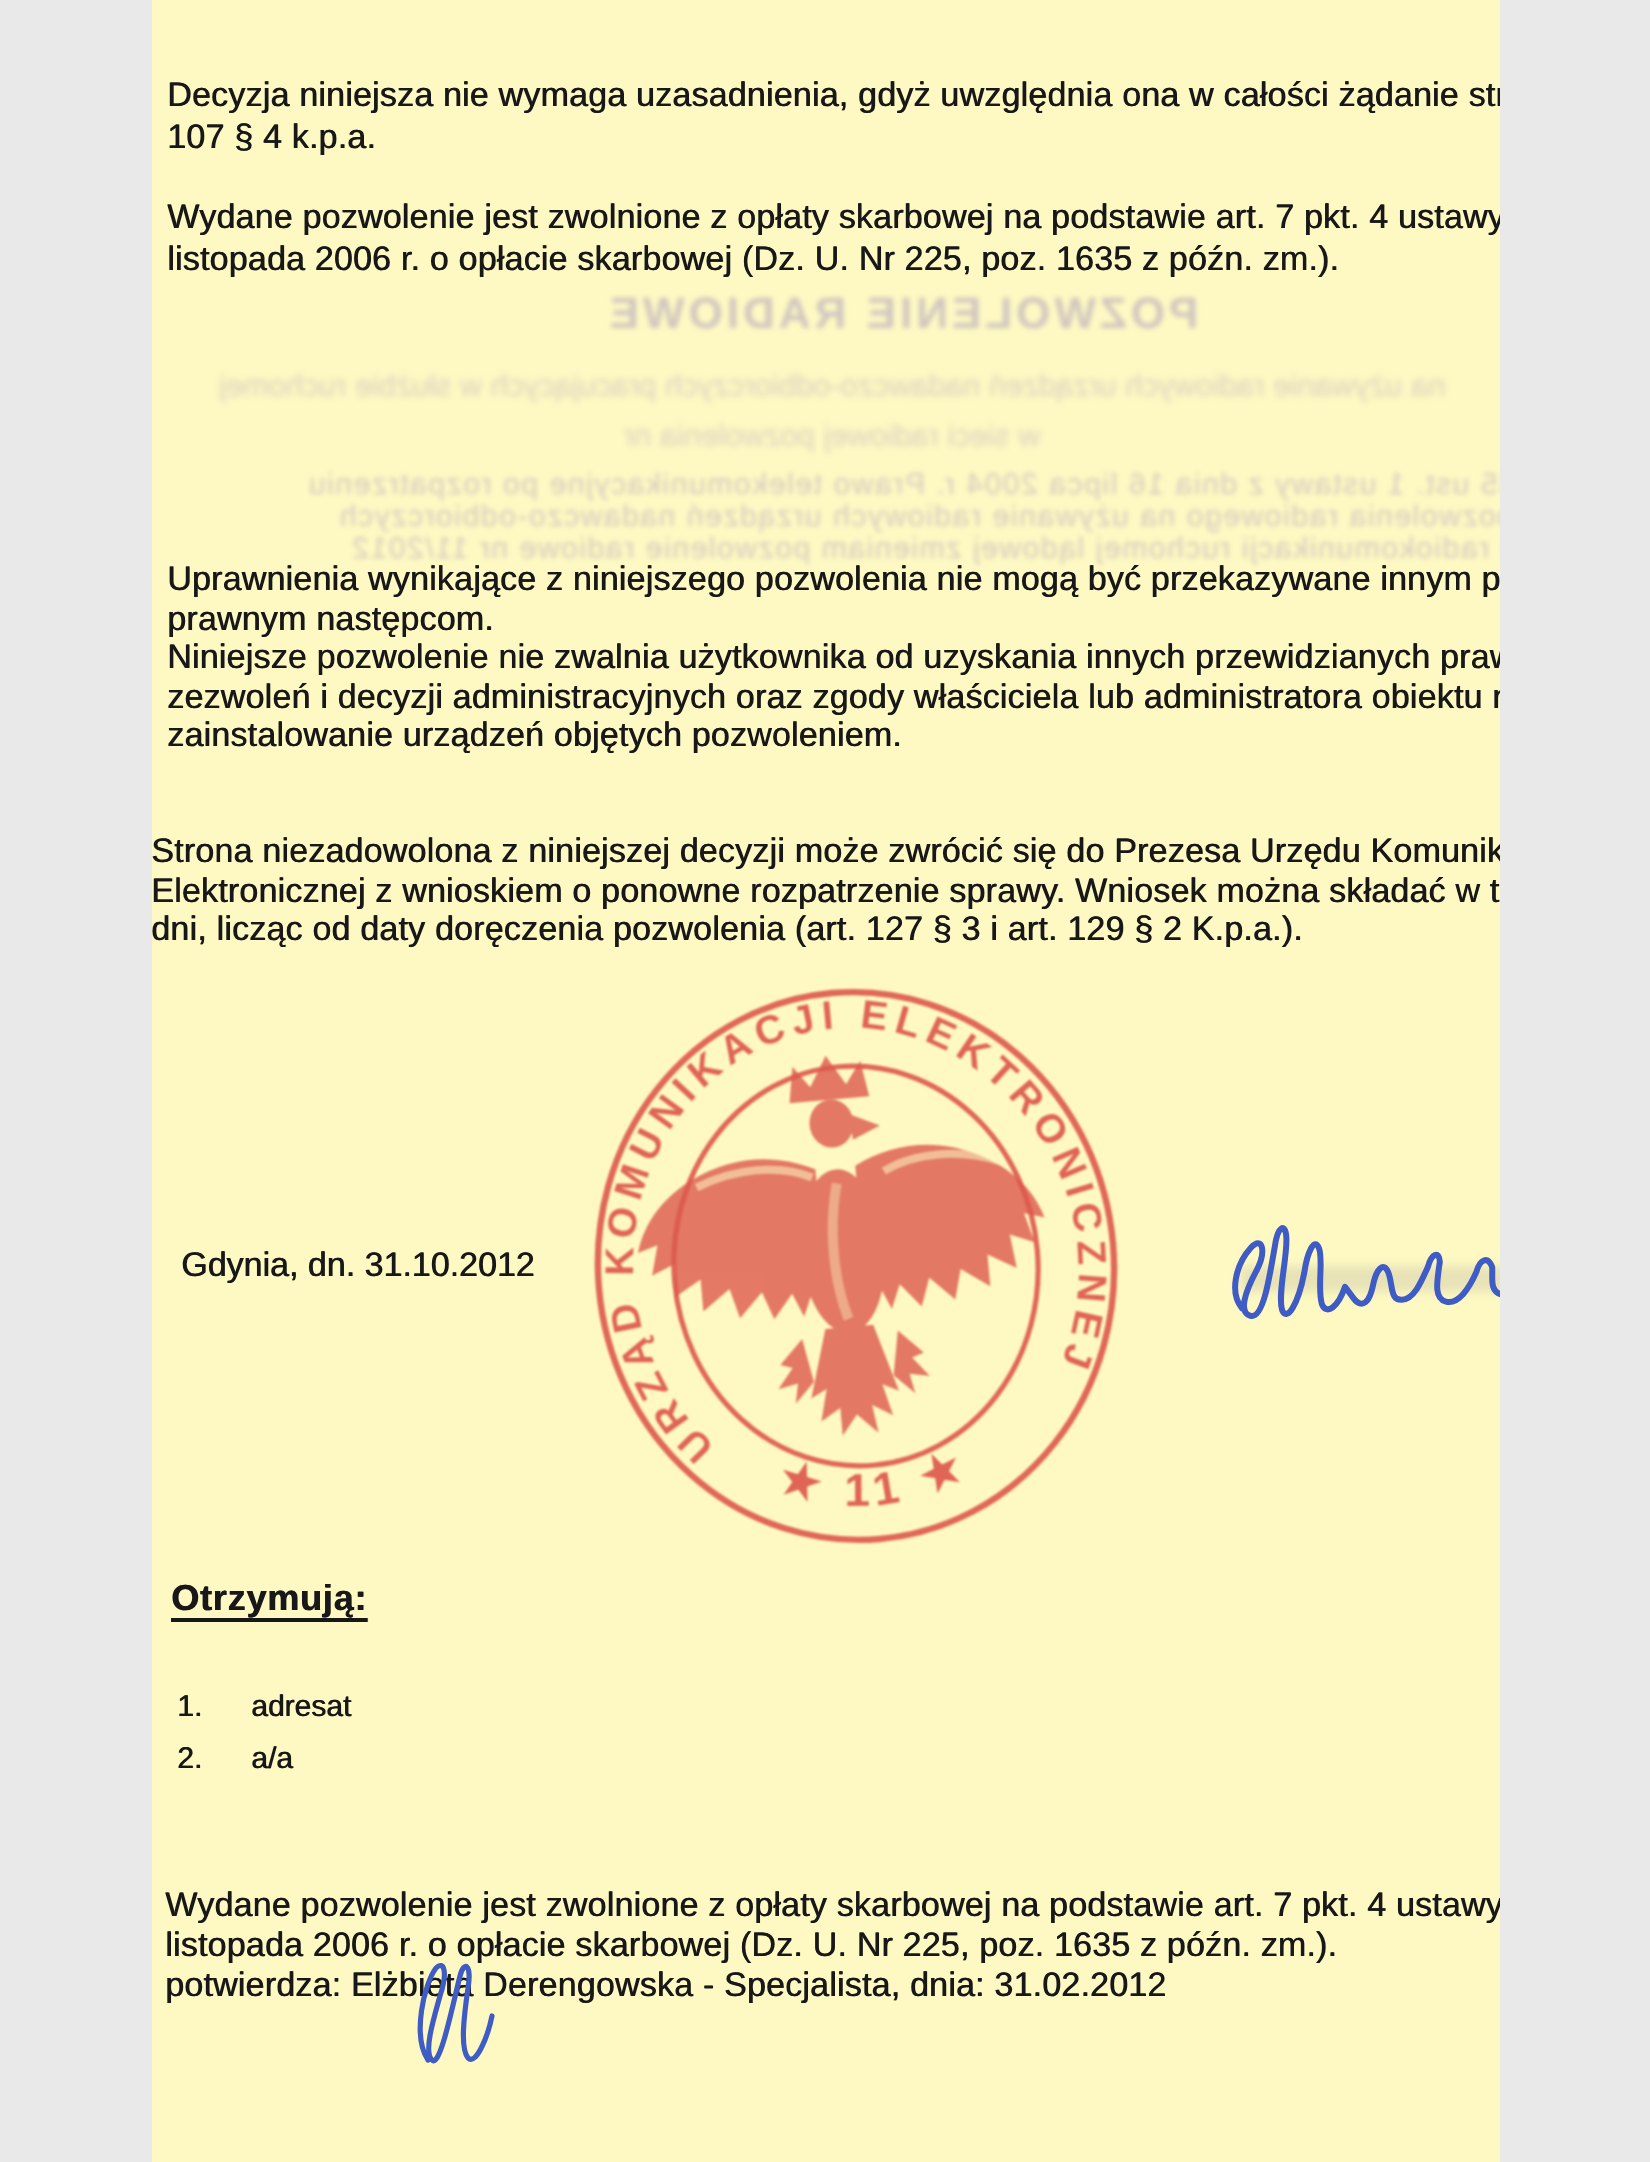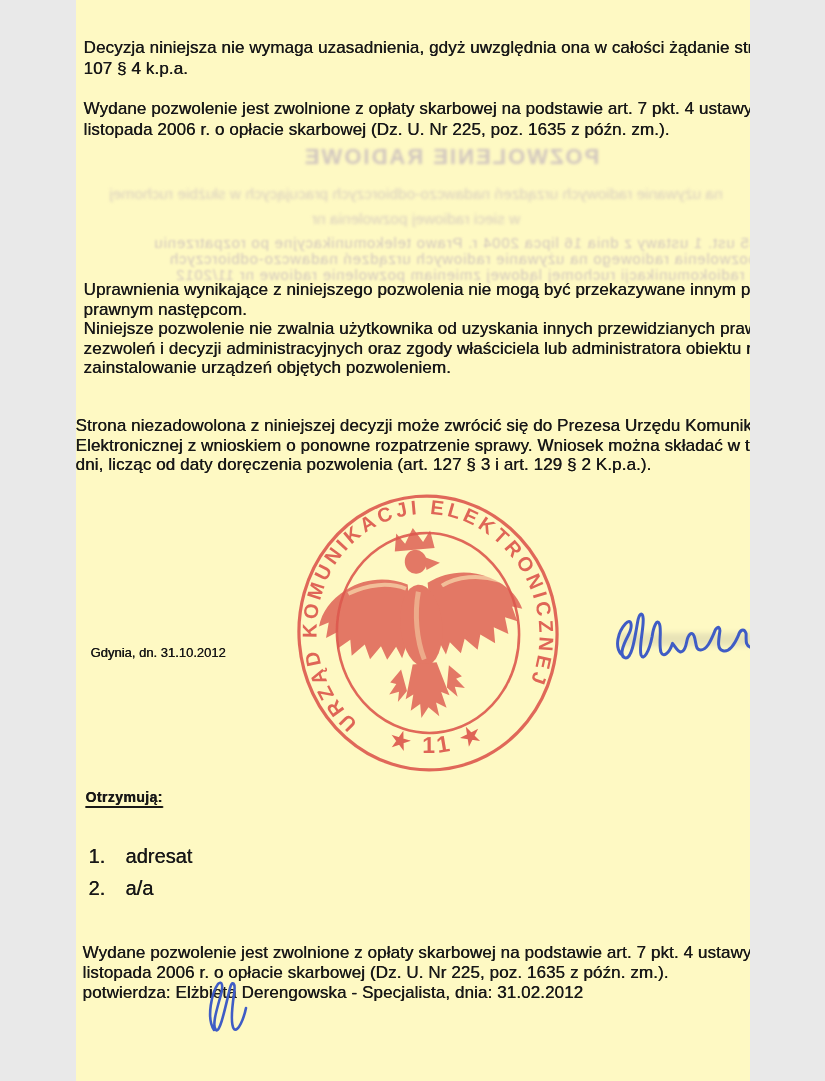--- a/index.html
+++ b/index.html
@@ -43,28 +43,28 @@
     font-size:18px; line-height:25px; letter-spacing:0.4px;
   }
   .signer-name {
     margin-top:38px; font-style:italic; font-size:19px; letter-spacing:0.6px;
   }
   .ghost-band {
     position:absolute; left:544px; top:633px; width:152px; height:13px;
     background:rgba(100,100,112,0.14); filter:blur(2.5px);
   }
   .pen-svg { position:absolute; pointer-events:none; }
-  .place-date { position:absolute; left:15px; top:645px; font-size:13px;
+  .place-date { position:absolute; left:15px; top:623px; font-size:17px;
     text-shadow:0.35px 0 0 currentColor; }
   .recipients-heading {
-    position:absolute; left:10px; top:789px; font-size:14px; font-weight:bold;
+    position:absolute; left:10px; top:789px; font-size:18px; font-weight:bold;
     text-decoration:underline; text-decoration-thickness:2px; text-underline-offset:4px;
     letter-spacing:0.4px; text-shadow:0.35px 0 0 currentColor;
   }
-  .recipients-list { position:absolute; left:13px; top:845px; font-size:20px;
+  .recipients-list { position:absolute; left:13px; top:845px; font-size:15px;
     text-shadow:0.35px 0 0 currentColor; }
   .recipient-row { margin-bottom:9px; }
   .recipient-row .num { display:inline-block; width:37px; }
 </style>
 </head>
 <body>
 
 <div class="page">
 
   <div class="para" style="left:8px; top:38px; width:812px;">Decyzja niniejsza nie wymaga uzasadnienia, gdyż uwzględnia ona w całości żądanie strony - art.

